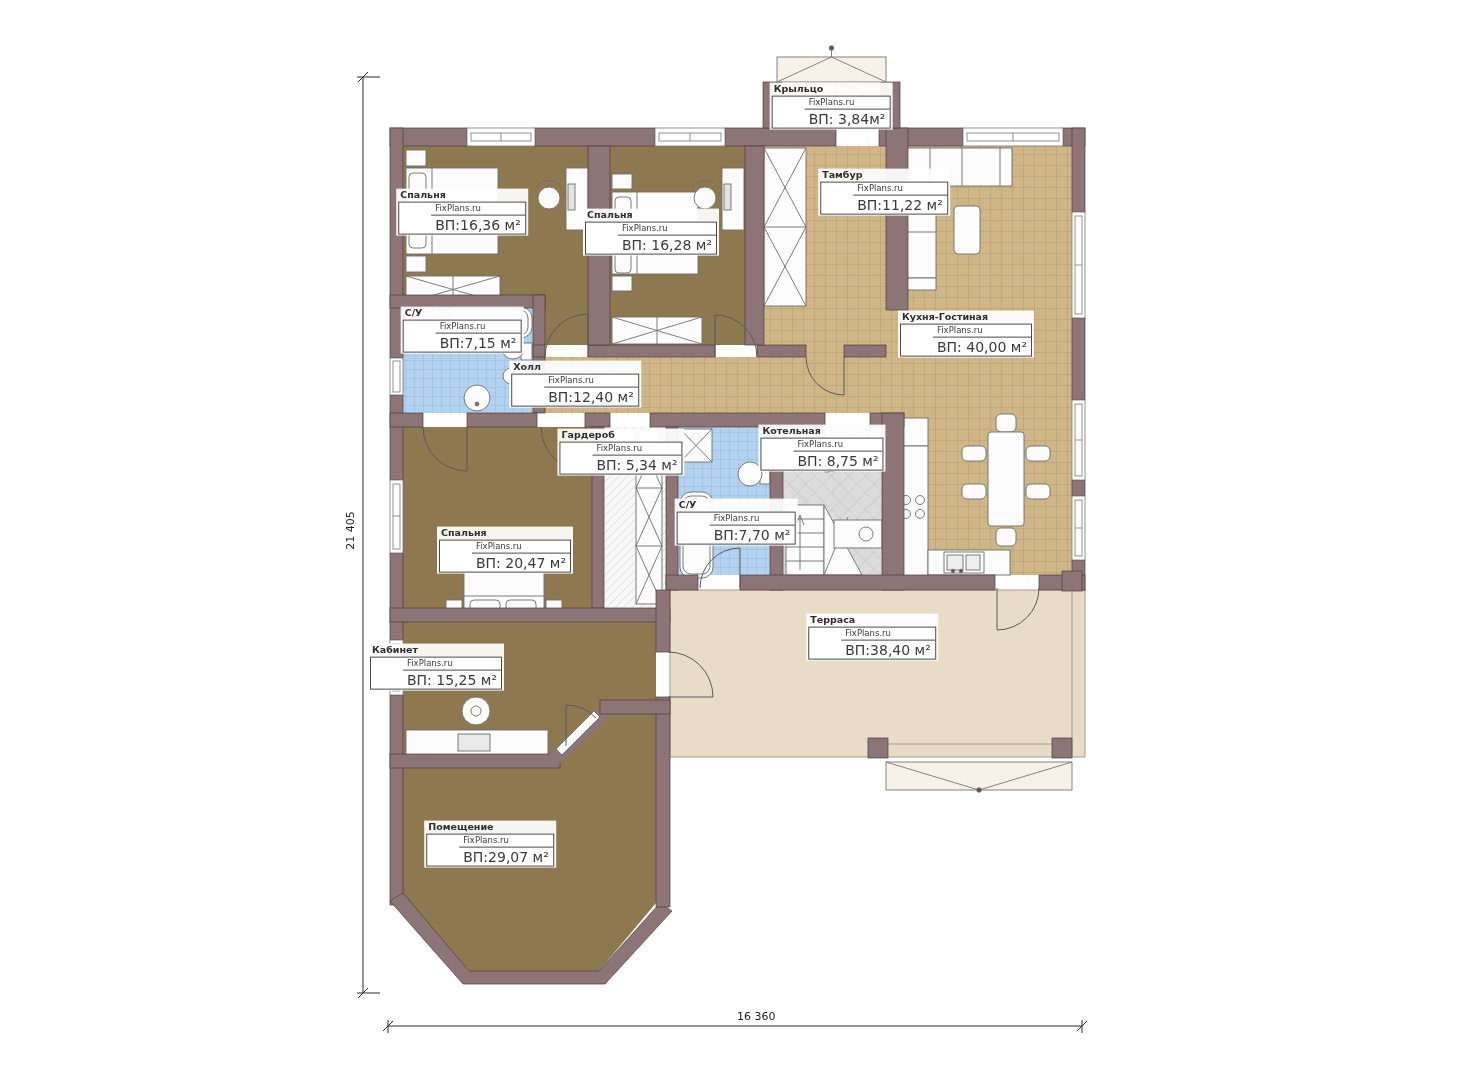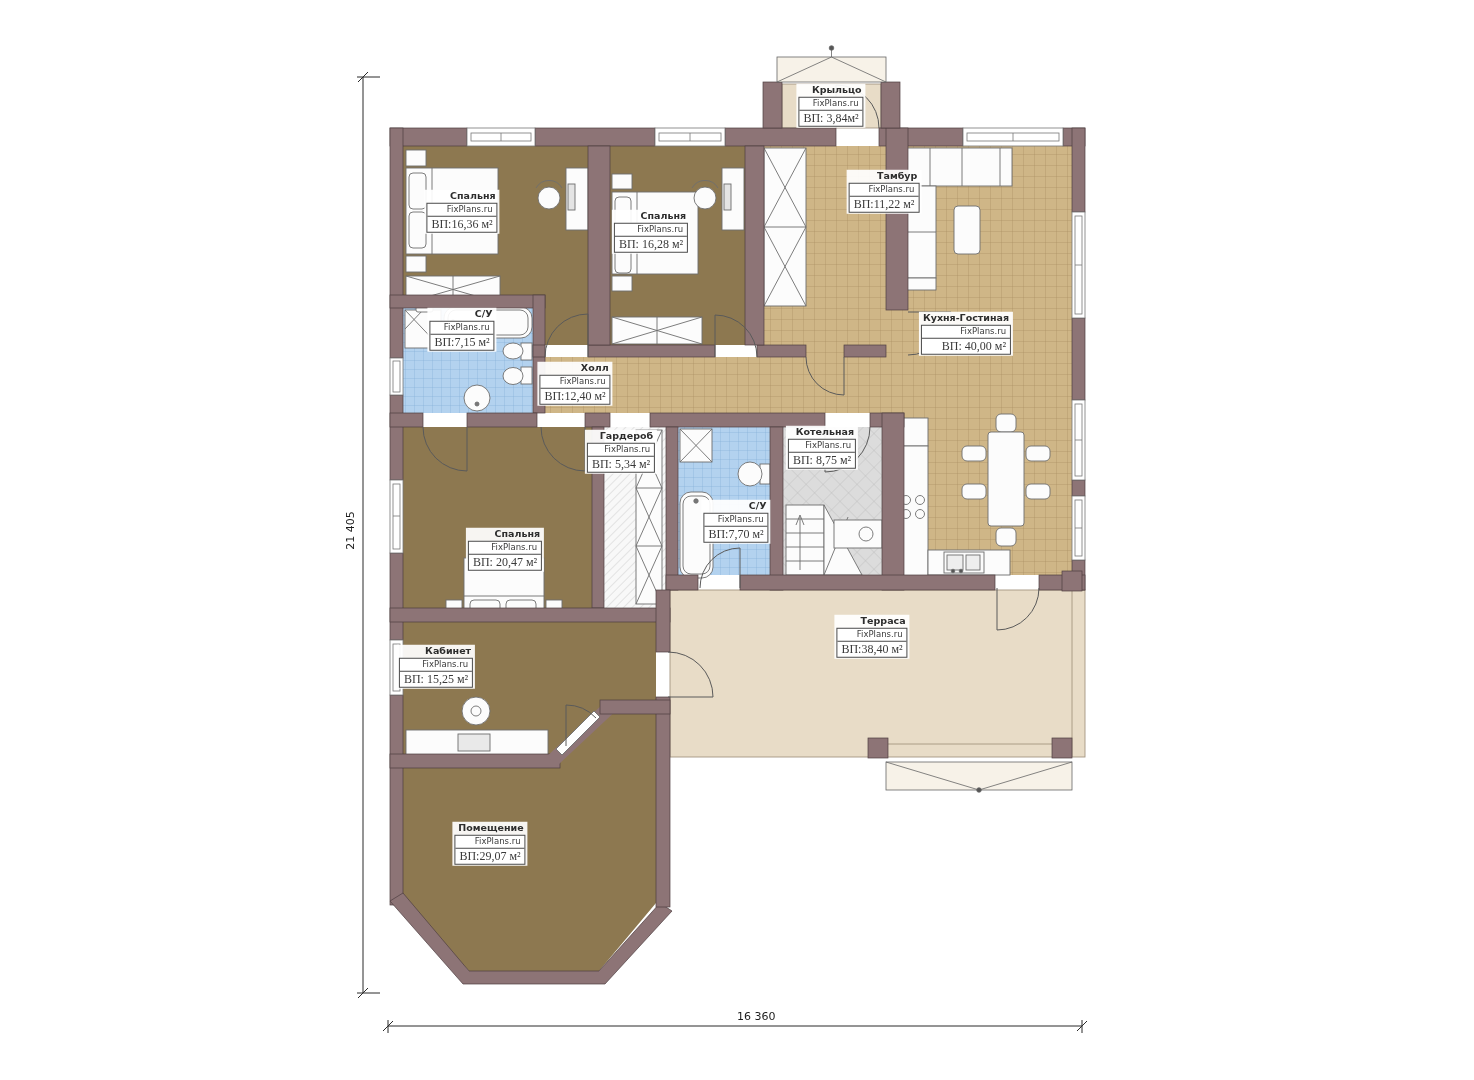--- a/index.html
+++ b/index.html
@@ -1,24 +1,24 @@
 <!DOCTYPE html>
 <html><head>
 <meta charset="utf-8">
 <style>
   html,body{margin:0;padding:0;background:#ffffff;}
   #stage{position:relative;width:1474px;height:1080px;background:#ffffff;overflow:hidden;
          font-family:"DejaVu Sans","Liberation Sans",sans-serif;}
   #plan-svg{position:absolute;left:0;top:0;}
-  .rlabel{position:absolute;transform:translate(-50%,-50%);text-align:right;z-index:5;
+  .rlabel{position:absolute;transform:translate(-50%,-50%);text-align:left;z-index:5;
           background:rgba(255,255,255,.93);padding:1px 2px;line-height:1.15;}
   .rlabel .rname{font-size:9.5px;font-weight:bold;color:#2d2d2d;white-space:nowrap;padding:0 2px;}
-  .rlabel .rbox{border:1px solid #4a4a4a;background:#fff;margin-top:1px;min-width:58px;}
+  .rlabel .rbox{border:1px solid #4a4a4a;background:#fff;margin-top:1px;min-width:58px;padding-left:32px;}
   .rlabel .rbrand{font-size:8.5px;color:#3a3a3a;padding:1px 4px;border-bottom:1px solid #4a4a4a;white-space:nowrap;}
-  .rlabel .rarea{font-size:12px;color:#3a3a3a;padding:1px 4px;white-space:nowrap;font-family:Liberation Serif, serif;}
+  .rlabel .rarea{font-size:14px;color:#3a3a3a;padding:1px 4px;white-space:nowrap;}
   .dim{position:absolute;font-size:11px;color:#1c1c1c;z-index:4;white-space:nowrap;}
   #dim-left{left:331px;top:524px;transform:rotate(-90deg);transform-origin:center;}
   #dim-bottom{left:712px;top:1010px;margin-left:25px;}
 </style>
 </head>
 <body>
 
 <div id="stage">
 
 <svg id="plan-svg" width="1474" height="1080" viewBox="0 0 1474 1080">

